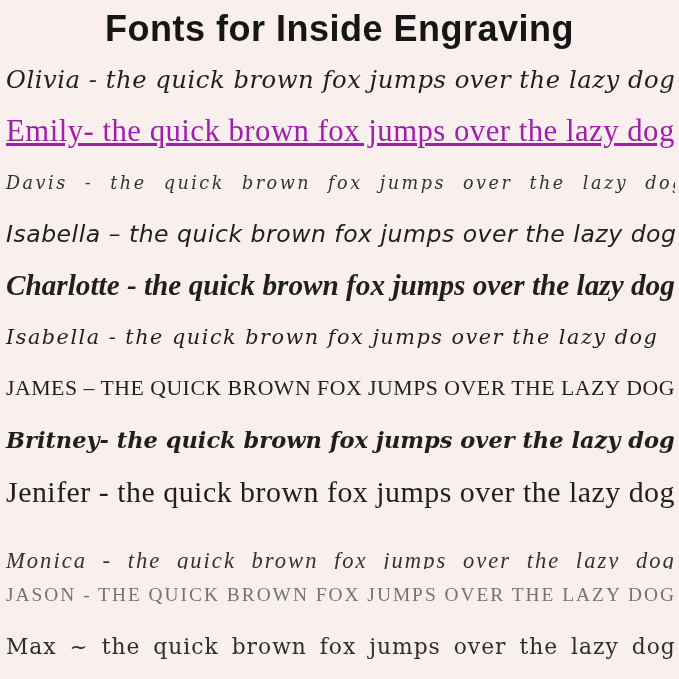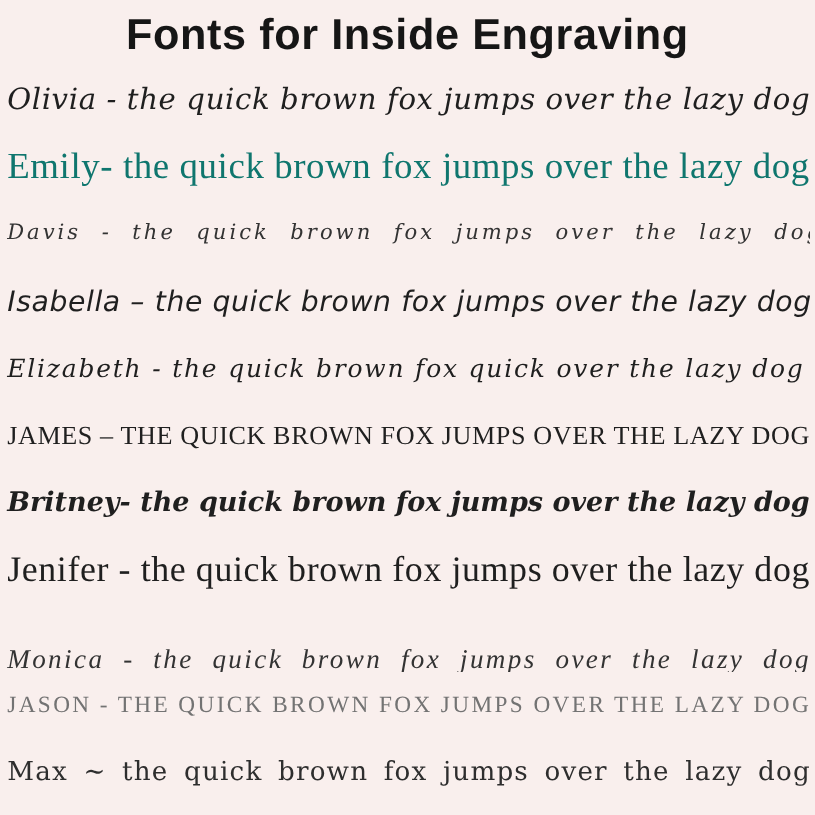--- a/index.html
+++ b/index.html
@@ -37,21 +37,21 @@
     overflow: hidden;
     padding: 0 2px;
   }
   .sample-text {
     white-space: nowrap;
     color: #1f1f1f;
     display: inline-block;
   }
   
   .f-olivia    { font-family: "DejaVu Serif", serif; font-style: italic; font-weight: 500; font-size: 26px; letter-spacing: 0.5px; }
-  .f-emily     { font-family: "Liberation Serif", serif; font-weight: 400; font-size: 27px; letter-spacing: 0.5px; color: #0f766e; }
+  .f-emily     { font-family: "Liberation Serif", serif; font-weight: 400; font-size: 27px; letter-spacing: 0.5px; color: #a21caf; text-decoration: underline; }
   .f-davis     { font-family: "DejaVu Serif", serif; font-style: italic; font-weight: 400; font-size: 22px; letter-spacing: 2.5px; word-spacing: 9px; color: #333; }
   .f-isabella  { font-family: "DejaVu Sans", sans-serif; font-weight: 500; font-size: 25px; letter-spacing: 0.5px; }
   .f-charlotte { font-family: "Liberation Serif", serif; font-style: italic; font-weight: 700; font-size: 27px; }
   .f-elizabeth { font-family: "DejaVu Serif", serif; font-style: italic; font-weight: 400; font-size: 25px; letter-spacing: 1.5px; }
   .f-james     { font-family: "Liberation Serif", serif; font-weight: 500; font-size: 22px; letter-spacing: 0.5px; }
   .f-britney   { font-family: "DejaVu Serif", serif; font-style: italic; font-weight: 700; font-size: 26px; }
   .f-jenifer   { font-family: "Liberation Serif", serif; font-weight: 400; font-size: 27px; letter-spacing: 0.5px; }
   .f-monica    { font-family: "Liberation Serif", serif; font-style: italic; font-weight: 400; font-size: 23px; letter-spacing: 2px; word-spacing: 8px; color: #333; margin-top: 36px; }
   .f-jason     { font-family: "Liberation Serif", serif; font-weight: 400; font-size: 21px; letter-spacing: 2px; color: #737373; }
   .f-max       { font-family: "DejaVu Serif", serif; font-weight: 400; font-size: 24px; letter-spacing: 1px; word-spacing: 5px; color: #2e2e2e; }
@@ -69,21 +69,24 @@
     <div class="sample-row">
       <span class="sample-text fit f-emily" style="font-size: 30.7162px;">Emily- the quick brown fox jumps over the lazy dog</span>
     </div>
     <div class="sample-row">
       <span class="sample-text fit f-davis" style="font-size: 17.5907px;">Davis - the quick brown fox jumps over the lazy dog</span>
     </div>
     <div class="sample-row">
       <span class="sample-text fit f-isabella" style="font-size: 23.5713px; font-style: italic;">Isabella – the quick brown fox jumps over the lazy dog</span>
     </div>
     <div class="sample-row">
-      <span class="sample-text fit f-elizabeth" style="font-size: 20.8144px;">Elizabeth - the quick brown fox quick over the lazy dog</span>
+      <span class="sample-text fit f-charlotte" style="font-size: 29.2334px;">Charlotte - the quick brown fox jumps over the lazy dog</span>
+    </div>
+    <div class="sample-row">
+      <span class="sample-text fit f-elizabeth" style="font-size: 20.8144px;">Isabella - the quick brown fox jumps over the lazy dog</span>
     </div>
     <div class="sample-row">
       <span class="sample-text fit f-james" style="font-size: 21.7964px;">JAMES – THE QUICK BROWN FOX JUMPS OVER THE LAZY DOG</span>
     </div>
     <div class="sample-row">
       <span class="sample-text fit f-britney" style="font-size: 22.5317px;">Britney- the quick brown fox jumps over the lazy dog</span>
     </div>
     <div class="sample-row">
       <span class="sample-text fit f-jenifer" style="font-size: 29.9017px;">Jenifer - the quick brown fox jumps over the lazy dog</span>
     </div>

